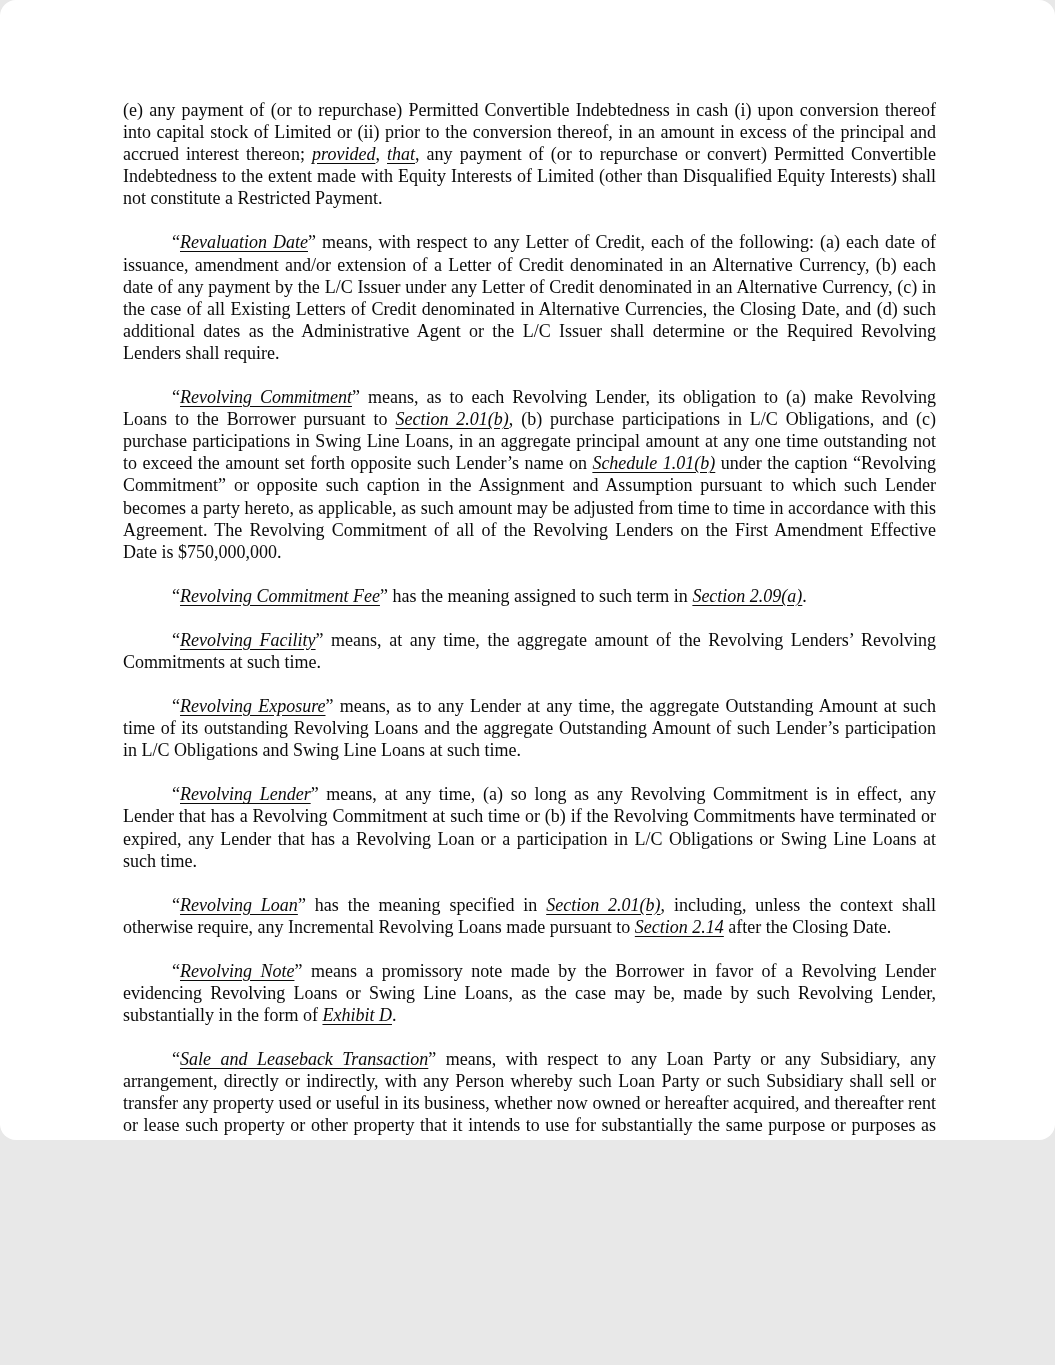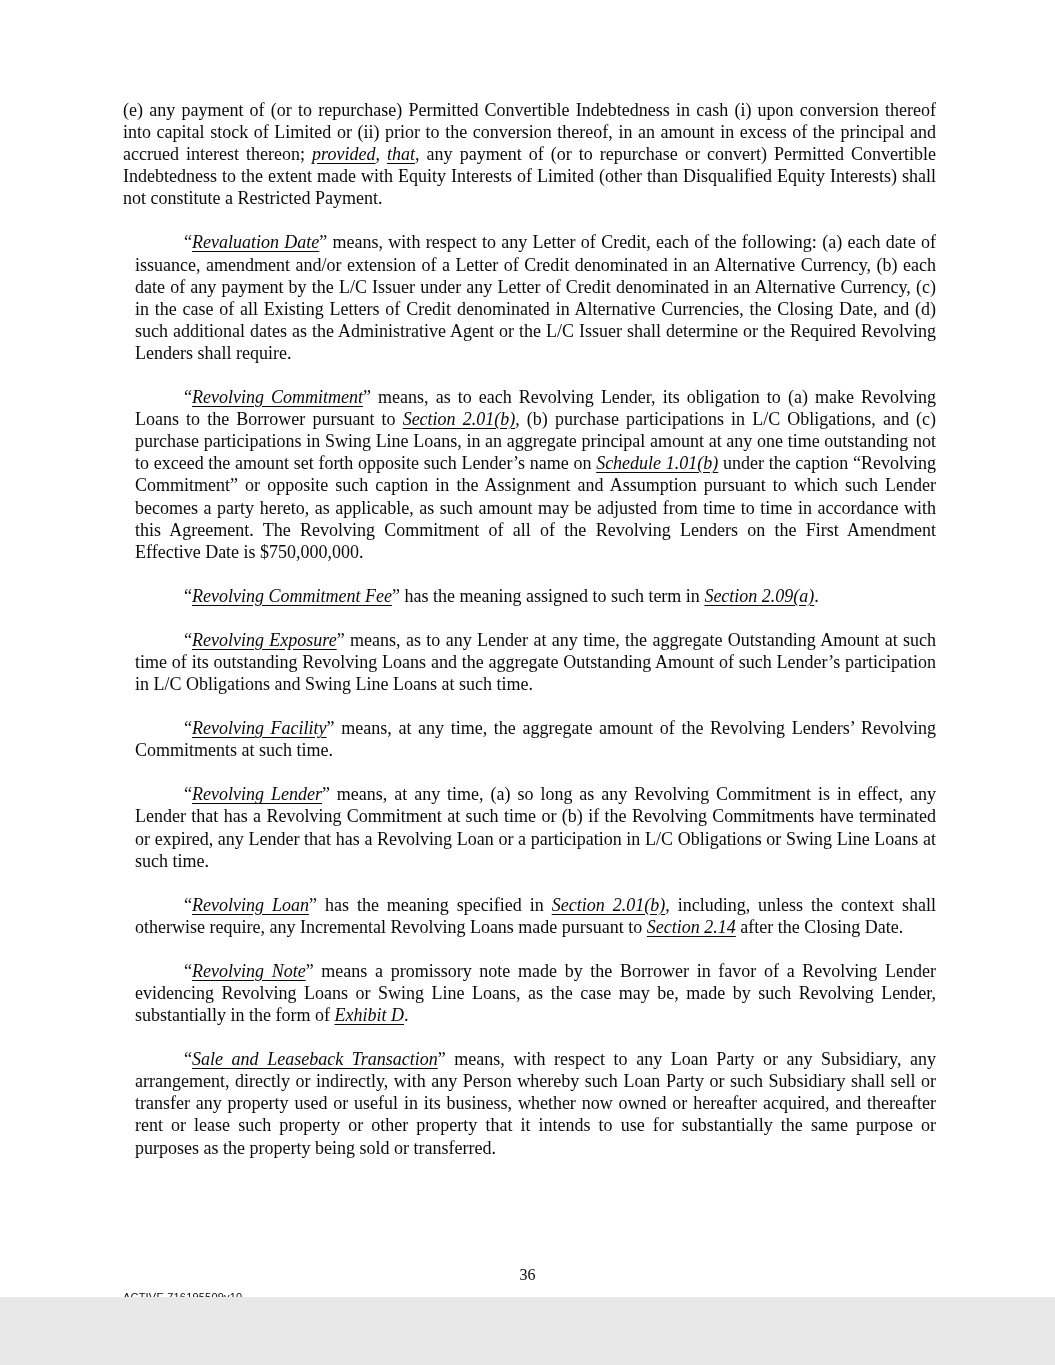--- a/index.html
+++ b/index.html
@@ -1,37 +1,38 @@
 <!DOCTYPE html>
 <html><head>
 <meta charset="utf-8">
 <style>
   * { margin: 0; padding: 0; box-sizing: border-box; }
   html, body { background: #e8e8e8; }
   .page {
     position: relative;
     width: 1055px;
-    height: 1297px;
+    height: 1140px;
     margin: 0 auto;
     background: #ffffff;
     color: #0a0a0a;
     font-family: "Liberation Serif", serif;
     font-size: 18px;
     line-height: 22.1px;
     overflow: hidden;
+    border-radius: 16px;
   }
   .body-text {
     position: absolute;
     left: 123px;
     top: 99px;
     width: 813px;
     text-align: justify;
   }
   p.para { margin-bottom: 22px; }
-  p.para.indent { text-indent: 49px; margin-left: 12px; }
+  p.para.indent { text-indent: 49px; }
   .run-n { font-style: normal; }
   .run-term { font-style: italic; text-decoration: underline; text-underline-offset: 3px; }
   .run-ref { text-decoration: underline; text-underline-offset: 3px; font-style: italic; }
   .page-number {
     position: absolute;
     top: 1264px;
     left: 0;
     width: 100%;
     text-align: center;
     font-size: 16px;
@@ -47,22 +48,22 @@
 </style>
 </head>
 <body>
 
 <div class="page">
   <div class="body-text">
       <p class="para"><span class="run-n">(e) any payment of (or to repurchase) Permitted Convertible Indebtedness in cash (i) upon conversion thereof into capital stock of Limited or (ii) prior to the conversion thereof, in an amount in excess of the principal and accrued interest thereon; </span><span class="run-term">provided</span><span class="run-n">, </span><span class="run-term">that</span><span class="run-n">, any payment of (or to repurchase or convert) Permitted Convertible Indebtedness to the extent made with Equity Interests of Limited (other than Disqualified Equity Interests) shall not constitute a Restricted Payment.</span></p>
       <p class="para indent"><span class="run-n">“</span><span class="run-term">Revaluation Date</span><span class="run-n">” means, with respect to any Letter of Credit, each of the following: (a) each date of issuance, amendment and/or extension of a Letter of Credit denominated in an Alternative Currency, (b) each date of any payment by the L/C Issuer under any Letter of Credit denominated in an Alternative Currency, (c) in the case of all Existing Letters of Credit denominated in Alternative Currencies, the Closing Date, and (d) such additional dates as the Administrative Agent or the L/C Issuer shall determine or the Required Revolving Lenders shall require.</span></p>
       <p class="para indent"><span class="run-n">“</span><span class="run-term">Revolving Commitment</span><span class="run-n">” means, as to each Revolving Lender, its obligation to (a) make Revolving Loans to the Borrower pursuant to </span><span class="run-ref">Section 2.01(b)</span><span class="run-n">, (b) purchase participations in L/C Obligations, and (c) purchase participations in Swing Line Loans, in an aggregate principal amount at any one time outstanding not to exceed the amount set forth opposite such Lender’s name on </span><span class="run-ref">Schedule 1.01(b)</span><span class="run-n"> under the caption “Revolving Commitment” or opposite such caption in the Assignment and Assumption pursuant to which such Lender becomes a party hereto, as applicable, as such amount may be adjusted from time to time in accordance with this Agreement. The Revolving Commitment of all of the Revolving Lenders on the First Amendment Effective Date is $750,000,000.</span></p>
       <p class="para indent"><span class="run-n">“</span><span class="run-term">Revolving Commitment Fee</span><span class="run-n">” has the meaning assigned to such term in </span><span class="run-ref">Section 2.09(a)</span><span class="run-n">.</span></p>
+      <p class="para indent"><span class="run-n">“</span><span class="run-term">Revolving Facility</span><span class="run-n">” means, at any time, the aggregate amount of the Revolving Lenders’ Revolving Commitments at such time.</span></p>
       <p class="para indent"><span class="run-n">“</span><span class="run-term">Revolving Exposure</span><span class="run-n">” means, as to any Lender at any time, the aggregate Outstanding Amount at such time of its outstanding Revolving Loans and the aggregate Outstanding Amount of such Lender’s participation in L/C Obligations and Swing Line Loans at such time.</span></p>
-      <p class="para indent"><span class="run-n">“</span><span class="run-term">Revolving Facility</span><span class="run-n">” means, at any time, the aggregate amount of the Revolving Lenders’ Revolving Commitments at such time.</span></p>
       <p class="para indent"><span class="run-n">“</span><span class="run-term">Revolving Lender</span><span class="run-n">” means, at any time, (a) so long as any Revolving Commitment is in effect, any Lender that has a Revolving Commitment at such time or (b) if the Revolving Commitments have terminated or expired, any Lender that has a Revolving Loan or a participation in L/C Obligations or Swing Line Loans at such time.</span></p>
       <p class="para indent"><span class="run-n">“</span><span class="run-term">Revolving Loan</span><span class="run-n">” has the meaning specified in </span><span class="run-ref">Section 2.01(b)</span><span class="run-n">, including, unless the context shall otherwise require, any Incremental Revolving Loans made pursuant to </span><span class="run-ref">Section 2.14</span><span class="run-n"> after the Closing Date.</span></p>
       <p class="para indent"><span class="run-n">“</span><span class="run-term">Revolving Note</span><span class="run-n">” means a promissory note made by the Borrower in favor of a Revolving Lender evidencing Revolving Loans or Swing Line Loans, as the case may be, made by such Revolving Lender, substantially in the form of </span><span class="run-ref">Exhibit D</span><span class="run-n">.</span></p>
       <p class="para indent"><span class="run-n">“</span><span class="run-term">Sale and Leaseback Transaction</span><span class="run-n">” means, with respect to any Loan Party or any Subsidiary, any arrangement, directly or indirectly, with any Person whereby such Loan Party or such Subsidiary shall sell or transfer any property used or useful in its business, whether now owned or hereafter acquired, and thereafter rent or lease such property or other property that it intends to use for substantially the same purpose or purposes as the property being sold or transferred.</span></p>
     </div>
   <div class="page-number">36</div>
   <div class="footer-left">ACTIVE 716195509v10</div>
 </div>
 
 </body></html>

